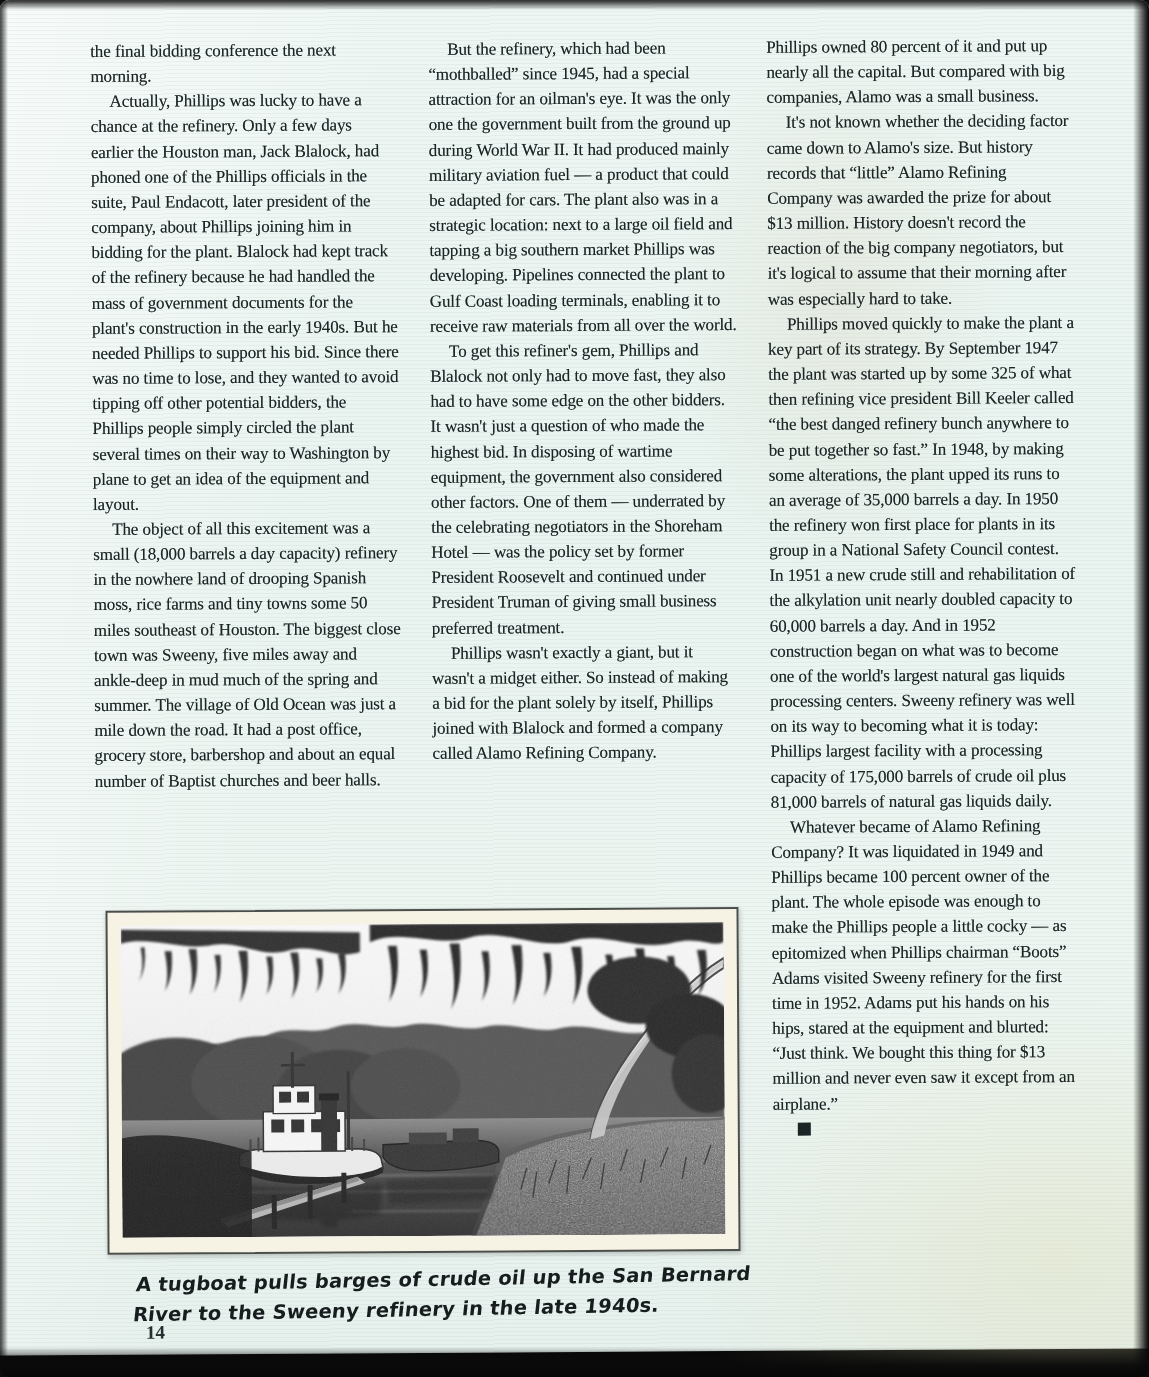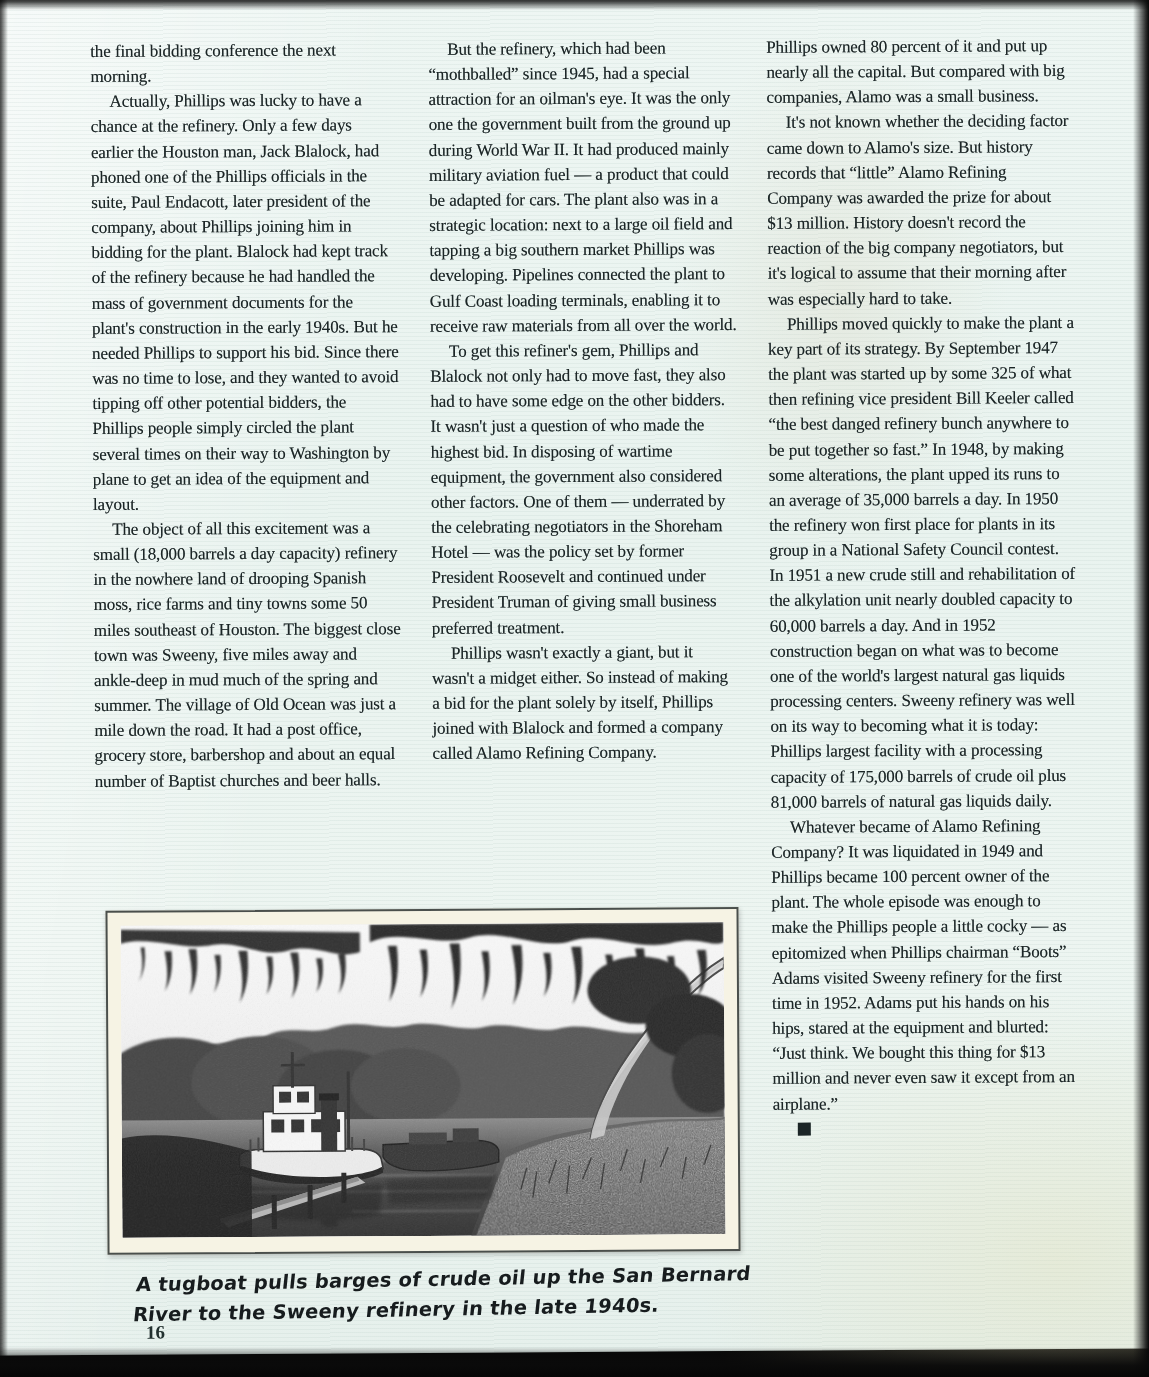--- a/index.html
+++ b/index.html
@@ -9,20 +9,21 @@
     background: #0d0d0d;
   }
 
   .page-scan {
     position: relative;
     width: 1149px;
     height: 1377px;
     overflow: hidden;
     background: #0a0a0a;
     font-family: "Liberation Serif", "DejaVu Serif", serif;
+    border-radius: 9px;
   }
 
   
   .paper {
     position: absolute;
     left: -14px;
     top: -16px;
     width: 1176px;
     height: 1368px;
     background:
@@ -410,21 +411,21 @@
 
               <path d="M0,214 C40,206 90,216 130,228 L130,314 L0,314 Z" fill="#2c2b25" opacity="0.92"></path>
 
               <rect x="0" y="0" width="605" height="314" filter="url(#rough)" opacity="0.13" fill="#555"></rect>
             </svg>
           </div>
         </div>
         <figcaption class="caption">A tugboat pulls barges of crude oil up the San Bernard River to the Sweeny refinery in the late 1940s.</figcaption>
       </figure>
 
-      <div class="page-number">16</div>
+      <div class="page-number">14</div>
 
     </div>
   </div>
 
   <div class="scan-shadow-top"></div>
   <div class="scan-shadow-left"></div>
   <div class="scan-shadow-right"></div>
   <div class="scan-shadow-bottom"></div>
 </div>
 

